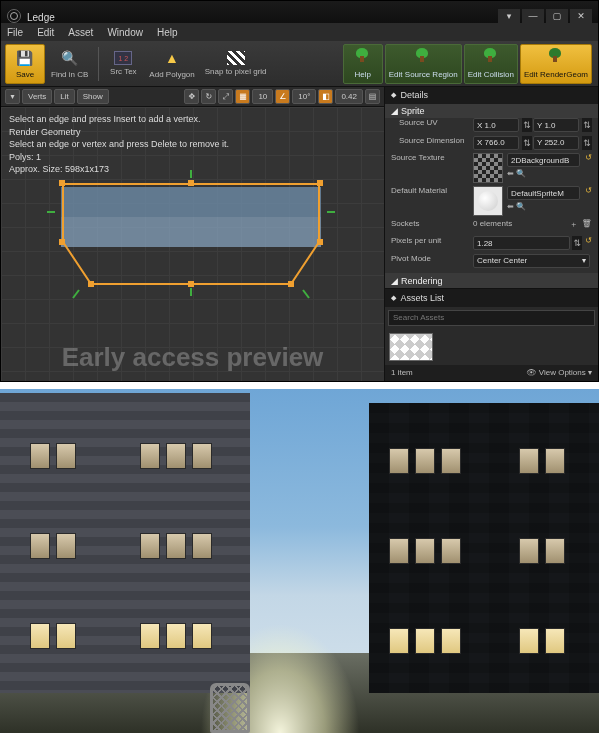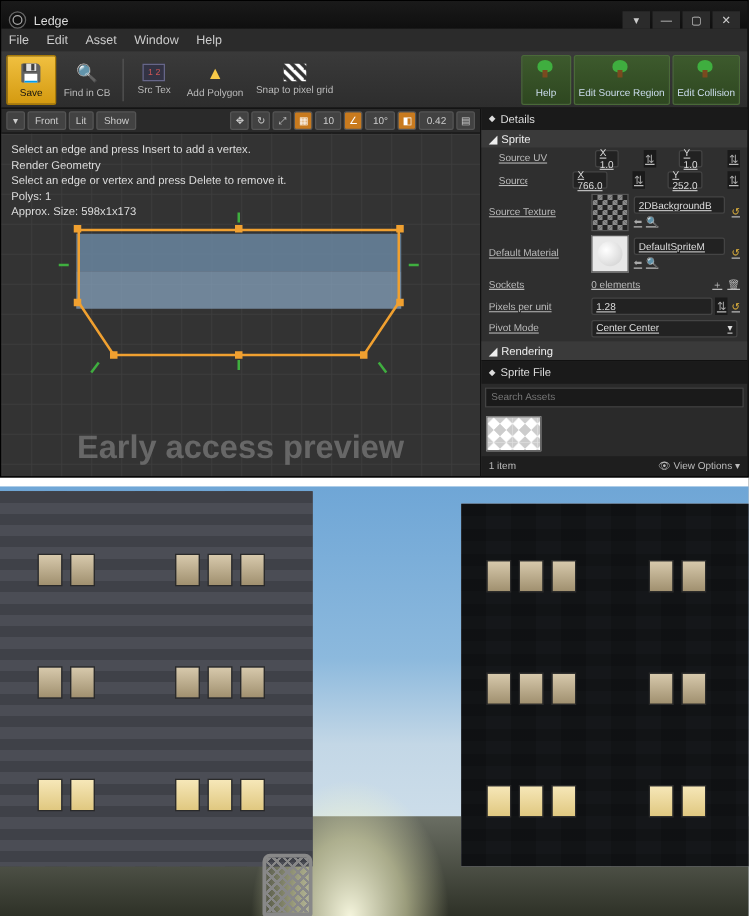--- a/index.html
+++ b/index.html
@@ -32,25 +32,25 @@
   background-size: 24px 24px;
 }
 .hinttext{position:absolute;top:6px;left:8px;font-size:9px;color:#ddd;line-height:1.4;}
 .watermark{position:absolute;bottom:8px;left:0;right:0;text-align:center;font-size:26px;color:rgba(200,200,200,.35);font-weight:600;}
 .shape{position:absolute;left:60px;top:75px;width:260px;height:110px;}
 .shape svg{width:100%;height:100%;overflow:visible;}
 .right-panel{width:214px;background:#2f2f2f;border-left:1px solid #111;display:flex;flex-direction:column;overflow:hidden;}
 .panel-h{height:18px;background:#1a1a1a;display:flex;align-items:center;padding:0 6px;font-size:9px;color:#ddd;}
 .panel-h .tri{margin-right:4px;font-size:7px;}
 .section-h{height:16px;background:#3a3a3a;display:flex;align-items:center;padding:0 6px;font-size:9px;color:#eee;}
-.row{display:flex;align-items:center;height:19px;padding:0 6px;font-size:8px;color:#bbb;text-decoration:underline;}
+.row{display:flex;height:19px;padding:0 6px;font-size:8px;color:#bbb;}
 .row .lbl{width:82px;white-space:nowrap;overflow:hidden;}
 .fld{height:14px;background:#222;border:1px solid #444;color:#ddd;font-size:8px;padding:0 3px;display:flex;align-items:center;border-radius:2px;}
 .row .fld{flex:1;margin-right:2px;}
-.row .xy{display:flex;gap:18px;flex:1;margin-left:36px;}
+.row .xy{display:flex;gap:1px;flex:1;}
 .badge{width:10px;height:14px;background:#1a1a1a;display:flex;align-items:center;justify-content:center;color:#aaa;font-size:9px;}
 .thumb{width:30px;height:30px;background:#222;border:1px solid #555;margin-right:4px;
   background-image: linear-gradient(45deg,#888 25%,transparent 25%),linear-gradient(-45deg,#888 25%,transparent 25%),linear-gradient(45deg,transparent 75%,#888 75%),linear-gradient(-45deg,transparent 75%,#888 75%);
   background-size:8px 8px;background-position:0 0,0 4px,4px -4px,-4px 0;
 }
 .thumb.white{background:#e8e8e8;background-image:none;position:relative;}
 .thumb.white:before{content:"";position:absolute;inset:4px;border-radius:50%;background:radial-gradient(circle at 35% 35%,#fff,#ccc);}
 .sprite-list{flex:1;display:flex;flex-direction:column;background:#2a2a2a;border-top:1px solid #111;}
 .search{height:16px;margin:3px;background:#1a1a1a;border:1px solid #444;display:flex;align-items:center;padding:0 4px;color:#777;font-size:8px;}
 .sprites{flex:1;padding:4px;display:flex;align-items:flex-start;}
@@ -139,27 +139,31 @@
         <span>Help</span>
       </div>
       <div class="tbtn right">
         <div class="ico tree-ico"></div>
         <span>Edit Source Region</span>
       </div>
       <div class="tbtn right">
         <div class="ico tree-ico"></div>
         <span>Edit Collision</span>
       </div>
+      <div class="tbtn right active">
+        <div class="ico tree-ico"></div>
+        <span>Edit RenderGeom</span>
+      </div>
     </div>
 
     <div class="main">
       <div class="viewport-col">
         <div class="vtoolbar">
           <div class="vbtn sq">▾</div>
-          <div class="vbtn">Front</div>
+          <div class="vbtn">Verts</div>
           <div class="vbtn">Lit</div>
           <div class="vbtn">Show</div>
           <div style="flex:1"></div>
           <div class="vbtn sq">✥</div>
           <div class="vbtn sq">↻</div>
           <div class="vbtn sq">⤢</div>
           <div class="vbtn sq orange">▦</div>
           <div class="vbtn">10</div>
           <div class="vbtn sq orange">∠</div>
           <div class="vbtn">10°</div>
@@ -283,21 +287,21 @@
         </div>
 
         <div class="section-h" style="margin-top:2px">
             <span style="margin-right:3px">◢</span>
             <span>Rendering</span>
           </div>
 
         <div class="sprite-list">
           <div class="panel-h">
               <span class="tri">◆</span>
-              <span>Sprite File</span>
+              <span>Assets List</span>
             </div>
           <div class="search">
               <span>Search Assets</span>
             </div>
           <div class="sprites">
             <div class="sprite-thumb"></div>
           </div>
           <div class="statusbar">
             <span>1 item</span>
             <span>👁 <span>View Options</span> ▾</span>

